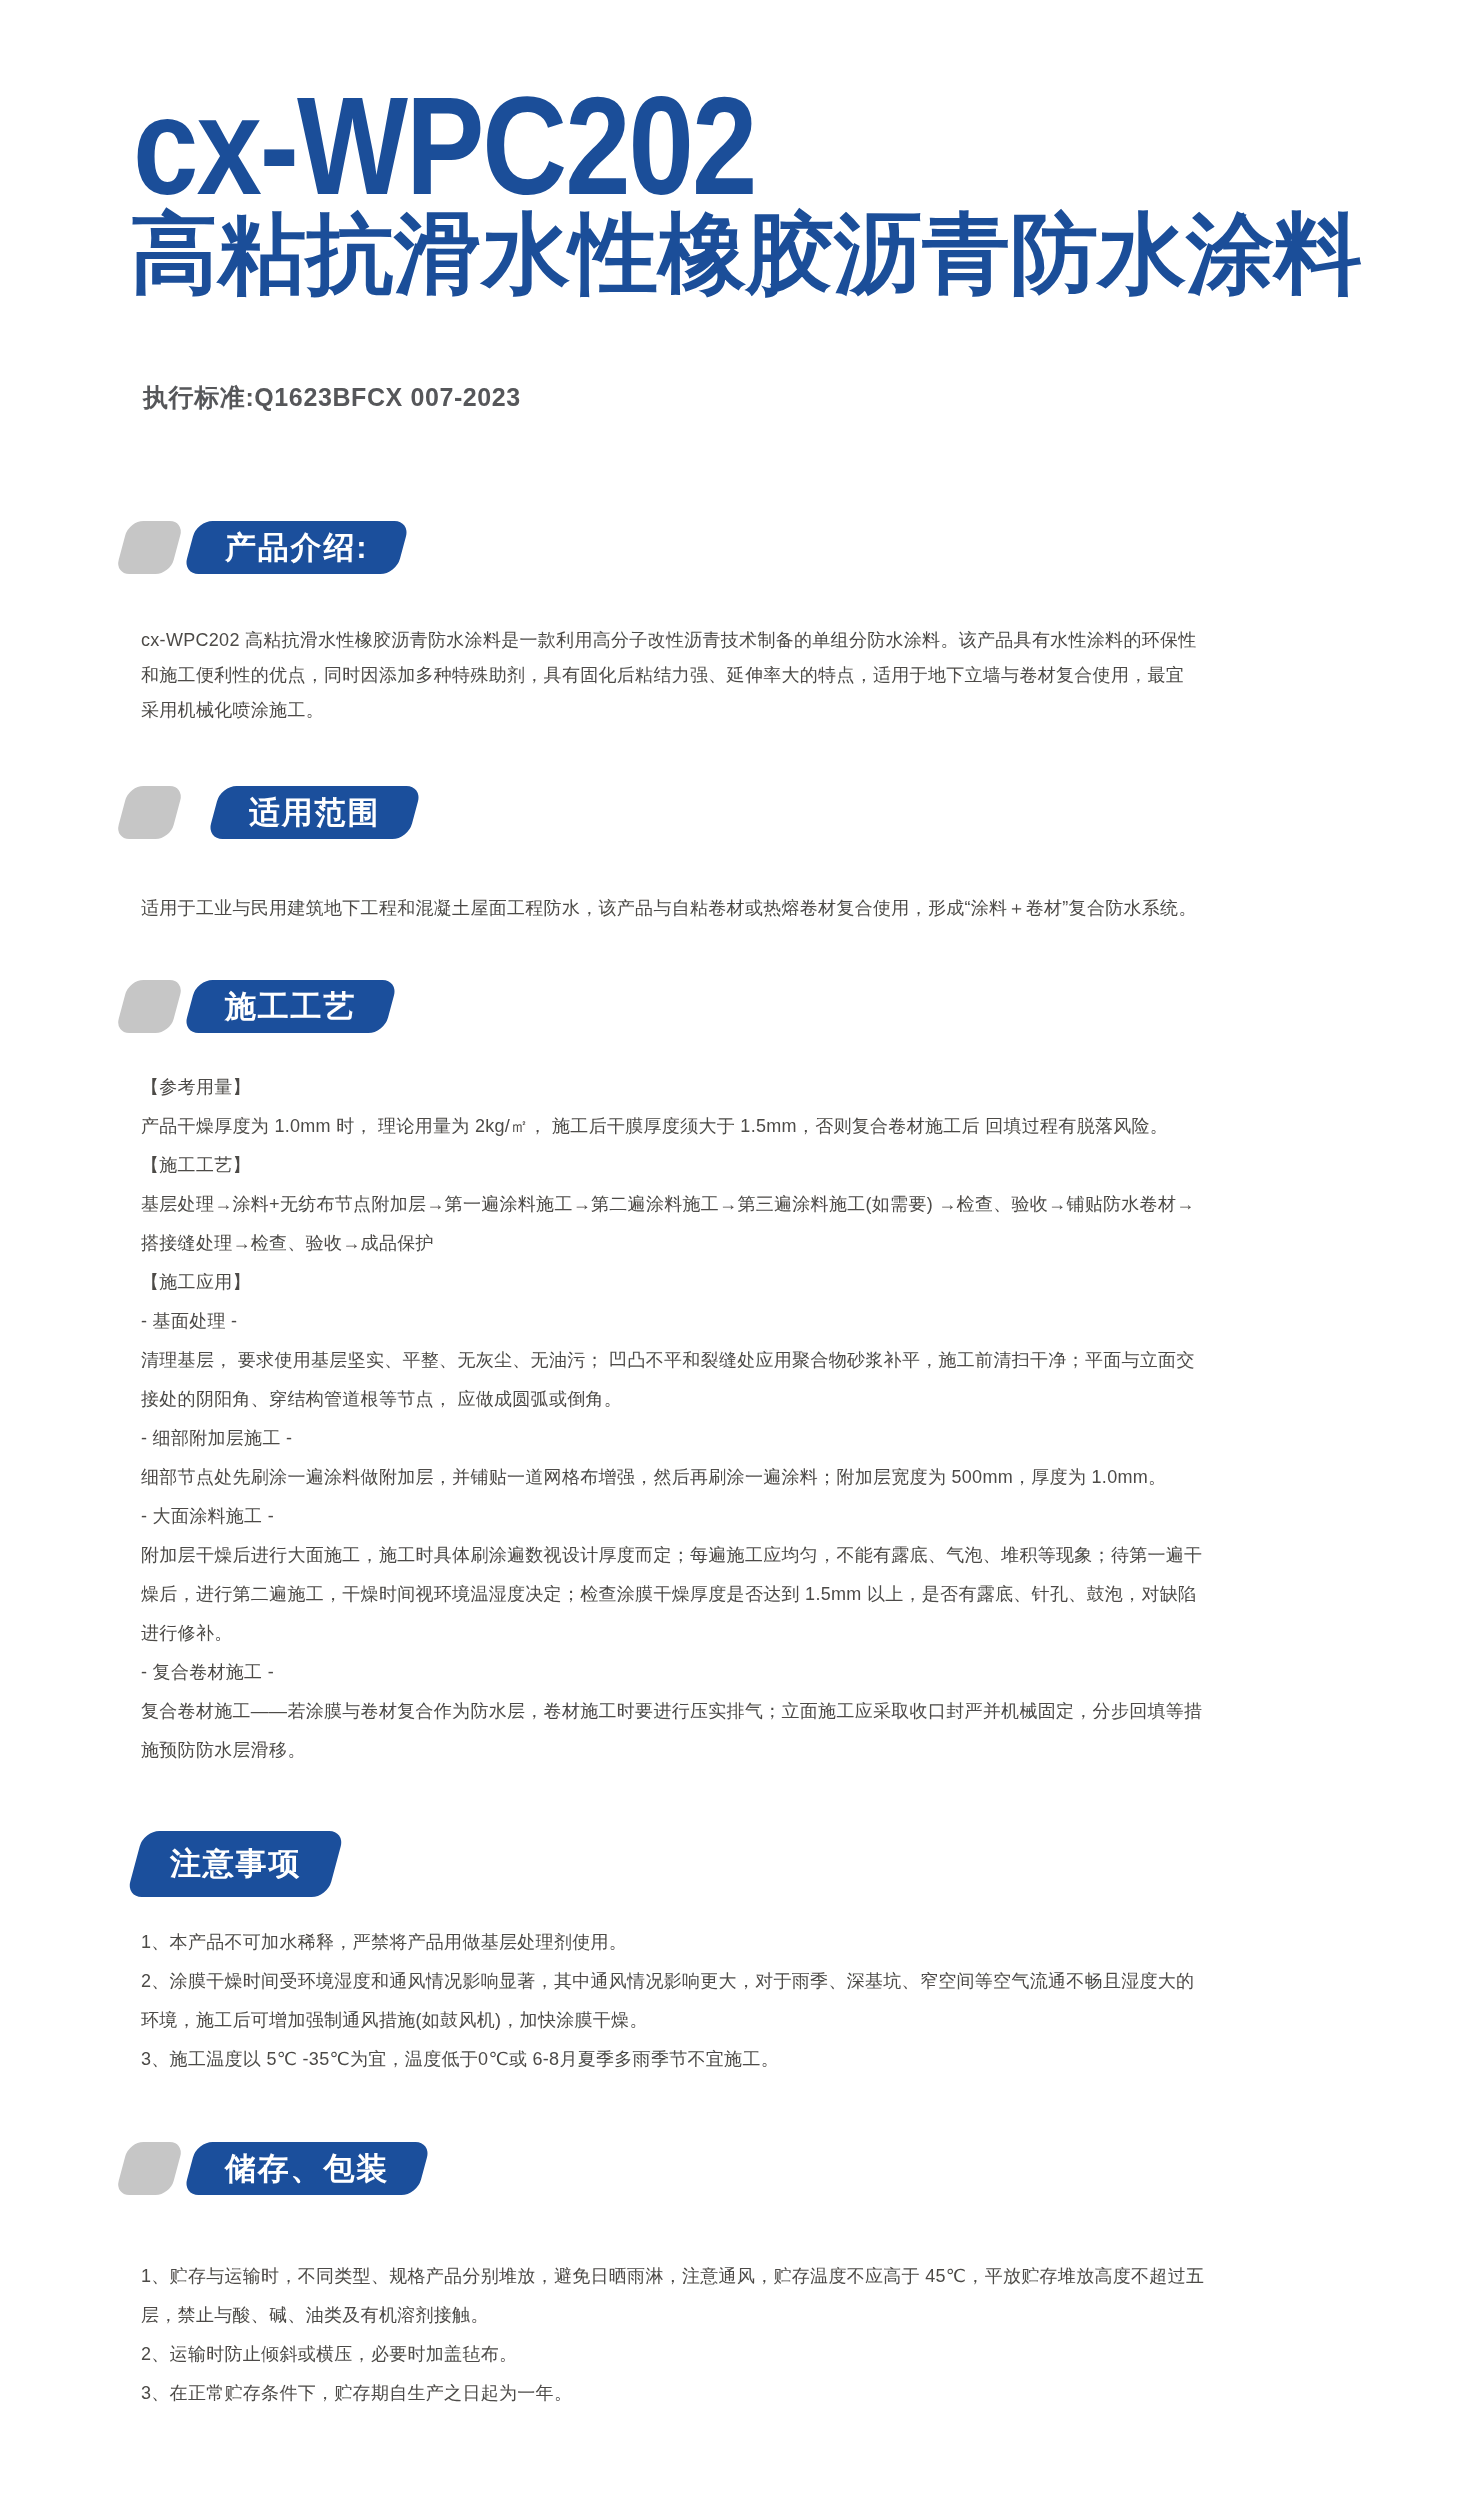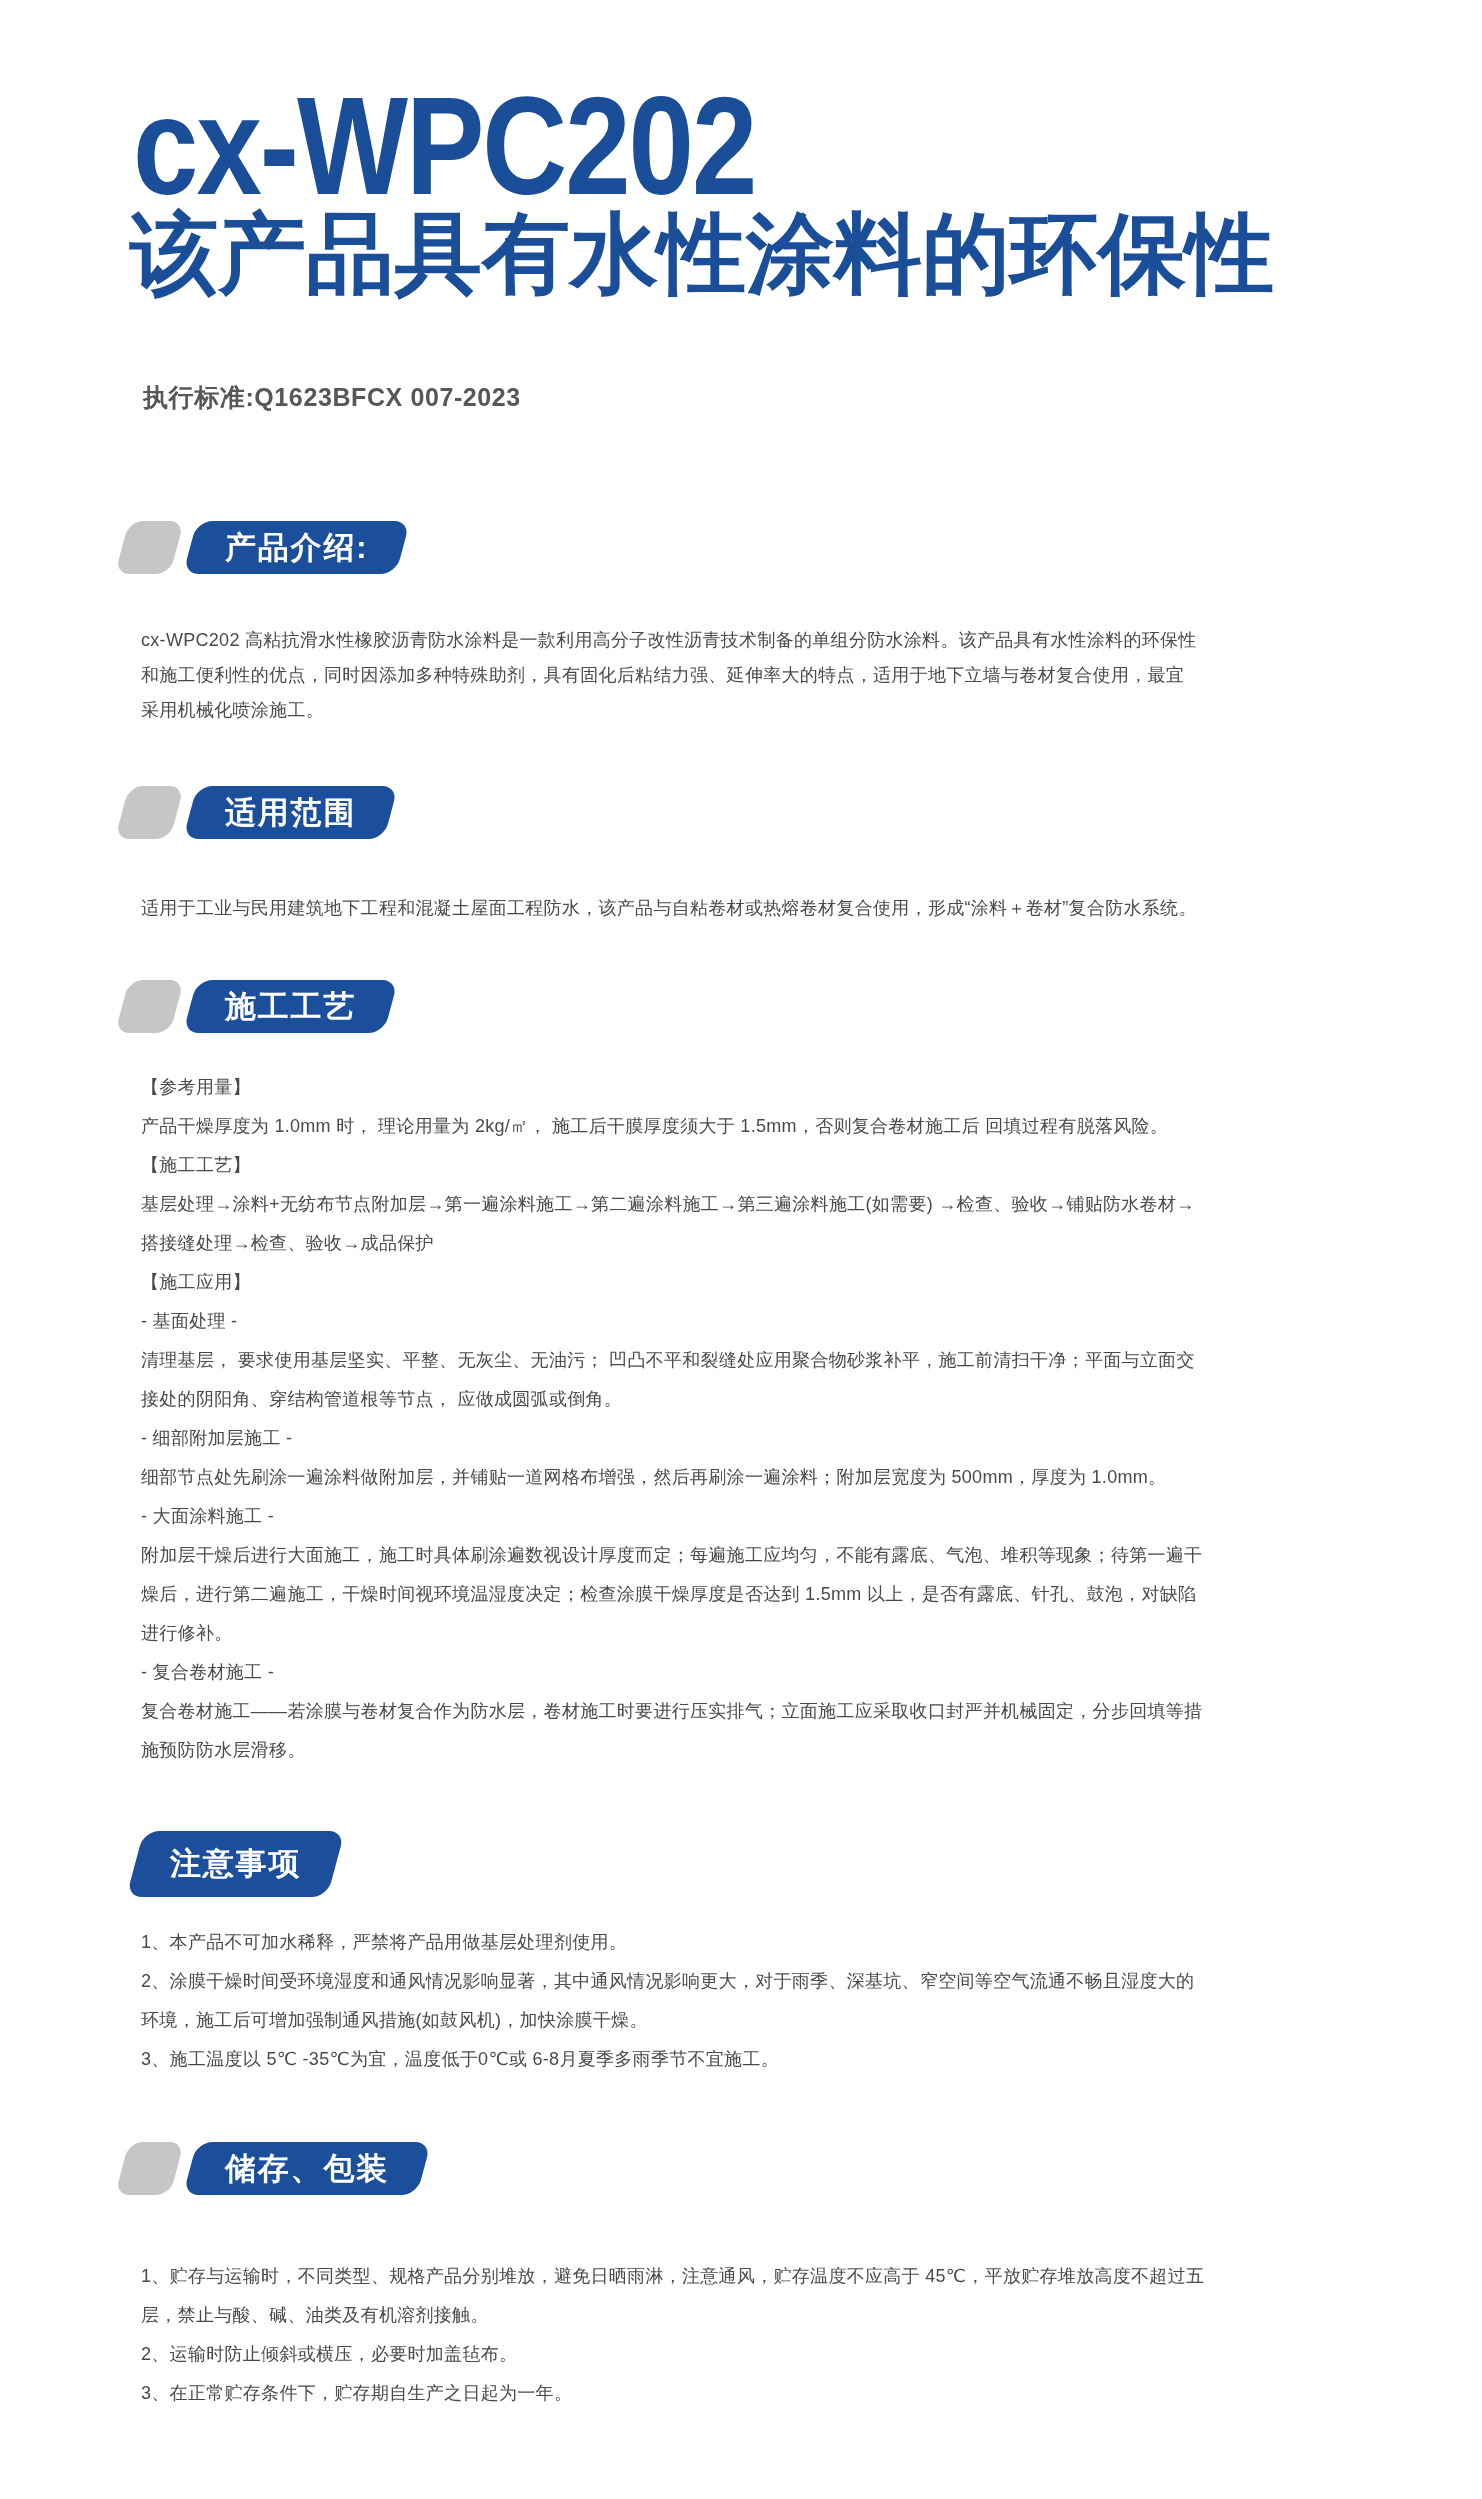--- a/index.html
+++ b/index.html
@@ -49,32 +49,32 @@
     font-size:18px;color:#4C4A47;line-height:39px;
     white-space:pre;letter-spacing:0.3px;margin-left:7px;
   }
   .body-1{top:623px;line-height:35px;}
   .body-2{top:889px;}
   .body-3{top:1068px;}
   .body-4{top:1923px;}
   .body-5{top:2257px;}
 
   .badge-1{top:521px;}
-  .badge-2{top:786px;}
+  .badge-2{top:786px;gap:24px;}
   .badge-3{top:980px;}
   .badge-4{top:1831px;flex-direction:column;}
   .badge-5{top:2142px;}
 </style>
 </head>
 <body>
 
 <div class="page">
 
   <div class="title">cx-WPC202</div>
-  <div class="subtitle">该产品具有水性涂料的环保性</div>
+  <div class="subtitle">高粘抗滑水性橡胶沥青防水涂料</div>
   <div class="standard">执行标准:Q1623BFCX 007-2023</div>
 
   <div class="badge badge-1">
     <div class="badge-accent"></div>
     <div class="badge-pill">
       <span class="badge-label">产品介绍:</span>
     </div>
   </div>
   <div class="body-text body-1">cx-WPC202 高粘抗滑水性橡胶沥青防水涂料是一款利用高分子改性沥青技术制备的单组分防水涂料。该产品具有水性涂料的环保性
 和施工便利性的优点，同时因添加多种特殊助剂，具有固化后粘结力强、延伸率大的特点，适用于地下立墙与卷材复合使用，最宜

